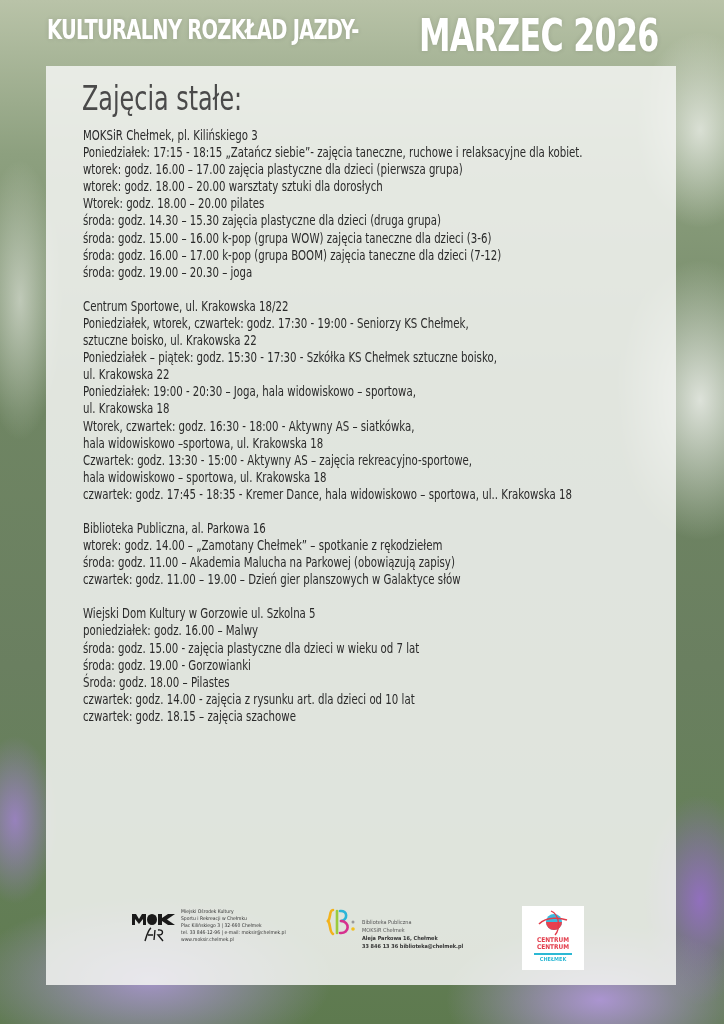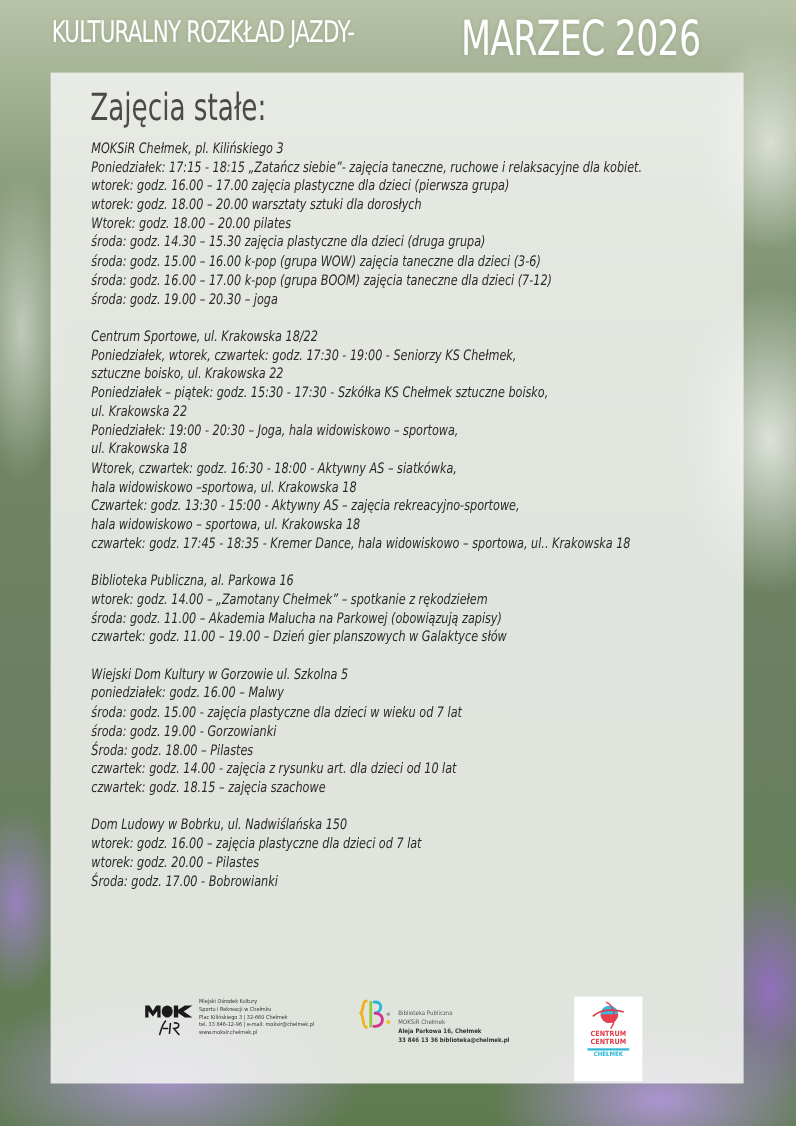--- a/index.html
+++ b/index.html
@@ -16,48 +16,48 @@
       radial-gradient(ellipse 60px 200px at 20px 300px, rgba(220,225,215,0.7), rgba(220,225,215,0) 70%),
       radial-gradient(ellipse 260px 120px at 150px 980px, rgba(170,150,210,0.9), rgba(170,150,210,0) 70%),
       radial-gradient(ellipse 220px 110px at 600px 1000px, rgba(175,150,215,0.95), rgba(175,150,215,0) 70%),
       radial-gradient(ellipse 80px 150px at 700px 900px, rgba(150,110,200,0.9), rgba(150,110,200,0) 70%),
       radial-gradient(ellipse 60px 120px at 15px 820px, rgba(160,130,205,0.85), rgba(160,130,205,0) 70%),
       linear-gradient(180deg, #b9c3a8 0%, #8da07f 15%, #6f8563 40%, #6a7f60 65%, #66805a 80%, #5e7a4f 100%);
   }
   .title {
     position: absolute; left: 47px; top: 14px; width: 640px;
     color: #ffffff; white-space: nowrap;
-    font-family: "DejaVu Sans", sans-serif; font-weight: normal;
+    font-family: "DejaVu Sans", sans-serif; font-weight: bold;
     letter-spacing: -1px;
     text-shadow: 0 0 6px rgba(0,0,0,0.12);
   }
   .title .small { font-size: 27px; transform: scaleX(0.72); display: inline-block; transform-origin: left bottom; }
   .title .big { font-size: 44px; position: absolute; left: 372px; top: -4px; transform: scaleX(0.72); transform-origin: left bottom; display: inline-block; }
   .panel {
     position: absolute; left: 46px; top: 66px; width: 630px; height: 919px;
     background: rgba(243,244,242,0.86);
   }
   .heading {
     position: absolute; left: 82px; top: 78px;
     font-size: 34px; color: #4a4a4a; font-weight: normal;
     transform: scaleX(0.78); transform-origin: left top; white-space: nowrap;
   }
   .content {
     position: absolute; left: 83px; top: 127px; width: 600px;
     color: #2a2a2a; font-size: 13.2px; line-height: 17.1px;
   }
-  .section { margin-bottom: 17px; font-style: italic; }
+  .section { margin-bottom: 17px; }
   .line { white-space: nowrap; transform: scaleX(0.86); transform-origin: left center; display: block; }
   .footer { position: absolute; left: 46px; top: 895px; width: 630px; height: 80px; }
   .logo-mok { position: absolute; left: 85px; top: 17px; width: 45px; height: 32px; }
   .mok-text { position: absolute; left: 135px; top: 13px; font-size: 5px; line-height: 7px; color: #333; white-space: nowrap; }
   .logo-bib { position: absolute; left: 280px; top: 12px; width: 30px; height: 30px; }
   .bib-text { position: absolute; left: 316px; top: 23px; font-size: 5.5px; line-height: 8px; color: #555; white-space: nowrap; }
   .bib-text .b { color: #333; font-weight: bold; }
-  .logo-cs { position: absolute; left: 476px; top: 11px; width: 62px; height: 77px; background: #ffffff; }
+  .logo-cs { position: absolute; left: 476px; top: 11px; width: 62px; height: 64px; background: #ffffff; }
   .cs-t1 { position: absolute; left: 0; width: 62px; text-align: center; top: 31px; font-size: 6.5px; line-height: 7px; font-weight: bold; color: #e23b4a; }
   .cs-line { position: absolute; left: 12px; width: 38px; top: 47px; height: 1.5px; background: #2bb8d4; }
   .cs-t2 { position: absolute; left: 0; width: 62px; text-align: center; top: 50px; font-size: 5.5px; font-weight: bold; color: #2bb8d4; }
 </style>
 </head>
 <body>
 
 <div class="bg"></div>
 
 <div class="title">
@@ -103,26 +103,20 @@
     </div>
     <div class="section">
       <span class="line">Wiejski Dom Kultury w Gorzowie ul. Szkolna 5</span>
       <span class="line">poniedziałek: godz. 16.00 – Malwy</span>
       <span class="line">środa: godz. 15.00 - zajęcia plastyczne dla dzieci w wieku od 7 lat</span>
       <span class="line">środa: godz. 19.00 - Gorzowianki</span>
       <span class="line">Środa: godz. 18.00 – Pilastes</span>
       <span class="line">czwartek: godz. 14.00 - zajęcia z rysunku art. dla dzieci od 10 lat</span>
       <span class="line">czwartek: godz. 18.15 – zajęcia szachowe</span>
     </div>
-    <div class="section">
-      <span class="line">Dom Ludowy w Bobrku, ul. Nadwiślańska 150</span>
-      <span class="line">wtorek: godz. 16.00 – zajęcia plastyczne dla dzieci od 7 lat</span>
-      <span class="line">wtorek: godz. 20.00 – Pilastes</span>
-      <span class="line">Środa: godz. 17.00 - Bobrowianki</span>
-    </div>
   </div>
 
 <div class="footer">
   <svg class="logo-mok" viewBox="0 0 45 32">
     <path d="M1 2 L5 2 L8 7 L11 2 L15 2 L15 13 L12 13 L12 7 L8 12 L4 7 L4 13 L1 13 Z" fill="#1a1a1a"></path>
     <ellipse cx="21" cy="7.5" rx="5" ry="5.5" fill="#1a1a1a"></ellipse>
     <path d="M27 2 L31 2 L31 6 L37 2 L44 2 L36 7.5 L44 13 L37 13 L31 9 L31 13 L27 13 Z" fill="#1a1a1a"></path>
     <path d="M14 29 C16 22 18 17 20 16 M17 23 L22 23 M24 18 L23 28 M27 18 C33 17 33 23 27 23 L32 29" stroke="#1a1a1a" stroke-width="1.4" fill="none"></path>
   </svg>
   <div class="mok-text">

